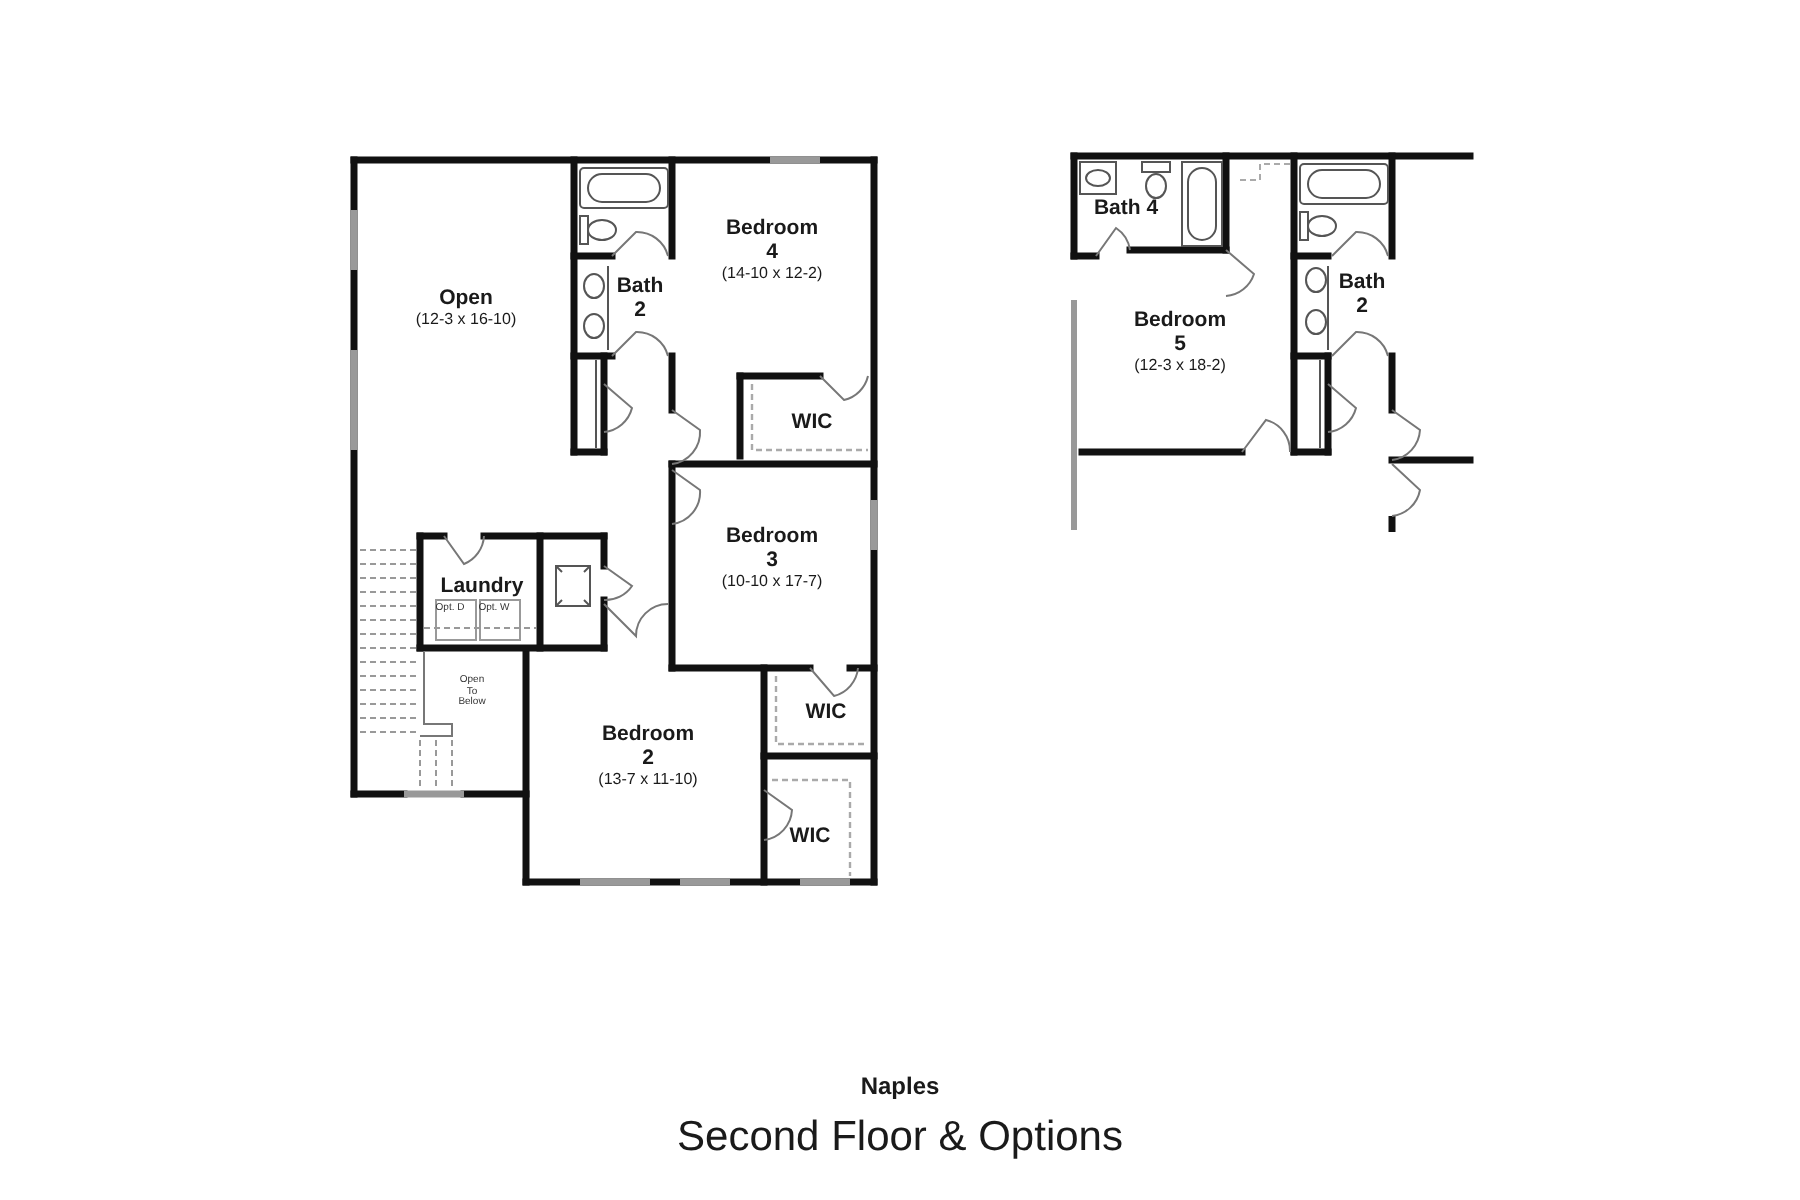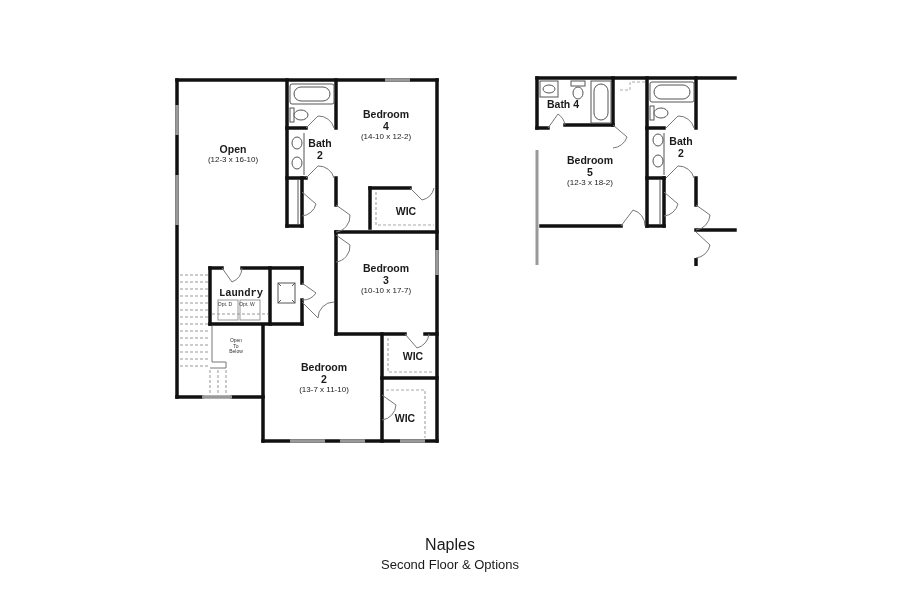--- a/index.html
+++ b/index.html
@@ -4,22 +4,22 @@
 <style>
   html, body { margin: 0; padding: 0; background: #ffffff; }
   body { width: 900px; height: 600px; position: relative; overflow: hidden;
          font-family: "Liberation Sans", "DejaVu Sans", sans-serif; color: #1a1a1a; }
   svg.plan { position: absolute; left: 0; top: 0; }
   .lbl { position: absolute; text-align: center; transform: translateX(-50%); line-height: 1.15; white-space: nowrap; }
   .room-name { font-size: 10.5px; font-weight: 600; color: #1a1a1a; }
   .room-dim { font-size: 8px; color: #1a1a1a; }
   .tiny { font-size: 5px; color: #333; line-height: 1.1; }
   .caption { position: absolute; left: 0; width: 900px; text-align: center; color: #1a1a1a; }
-  .caption .t1 { font-size: 16px; top: 536px; position: absolute; width: 100%; }
-  .caption .t2 { font-size: 13px; top: 557px; position: absolute; width: 100%; }
+  .caption .t1 { font-size: 12px; top: 536px; position: absolute; width: 100%; font-weight: bold; }
+  .caption .t2 { font-size: 21px; top: 557px; position: absolute; width: 100%; }
 </style>
 </head>
 <body>
 
 <svg class="plan" width="900" height="600" viewBox="0 0 900 600">
 
   <g stroke="#111" stroke-width="3.5" fill="none" stroke-linecap="square">
 
     <line x1="177" y1="80" x2="437" y2="80"></line>
 
@@ -218,21 +218,21 @@
 <div class="lbl" style="left:406px; top:205px;">
   <div class="room-name">WIC</div>
 </div>
 
 <div class="lbl" style="left:386px; top:262px;">
   <div class="room-name">Bedroom</div>
   <div class="room-name">3</div>
   <div class="room-dim">(10-10 x 17-7)</div>
 </div>
 
-<div class="lbl" style="left:241px; top:287px;font-family:Liberation Mono, monospace;">
+<div class="lbl" style="left:241px; top:287px;">
   <div class="room-name">Laundry</div>
 </div>
 <div class="lbl tiny" style="left:225px; top:302px;">Opt. D</div>
 <div class="lbl tiny" style="left:247px; top:302px;">Opt. W</div>
 
 <div class="lbl tiny" style="left:236px; top:338px;">
   <div>Open</div>
   <div>To</div>
   <div>Below</div>
 </div>

